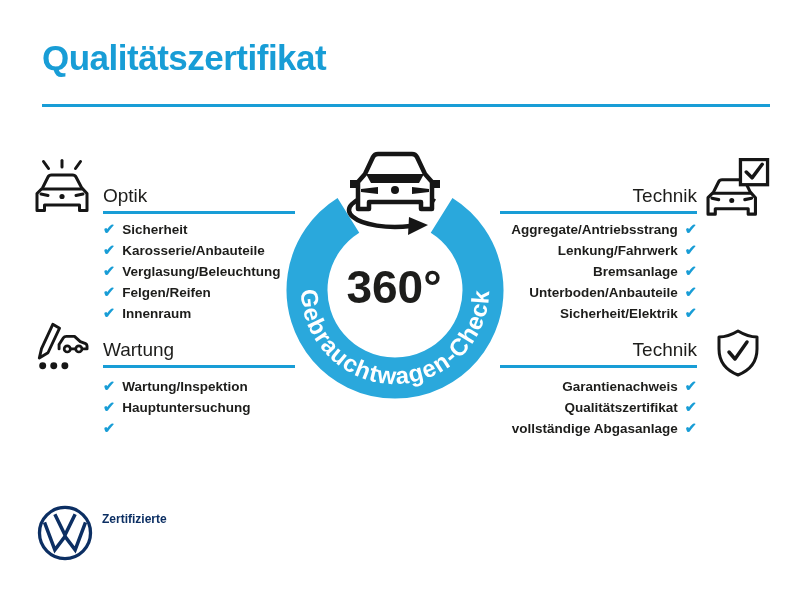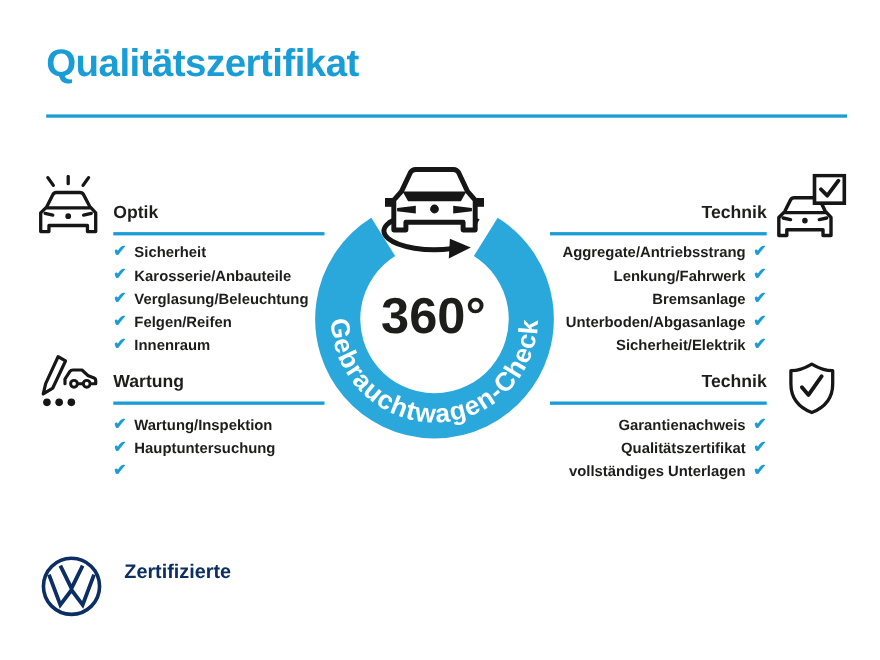--- a/index.html
+++ b/index.html
@@ -9,21 +9,21 @@
     --navy:#0c2f63;
   }
   html,body{margin:0;padding:0;background:#fff;}
   body{width:800px;height:600px;font-family:"Liberation Sans",sans-serif;}
   .stage{position:absolute;left:0;top:0;width:800px;height:568px;background:#fff;overflow:hidden;}
 
   .title{position:absolute;left:42px;top:38px;margin:0;font-size:35px;font-weight:bold;
          letter-spacing:-0.5px;color:var(--accent);}
   .top-rule{position:absolute;left:42px;top:104px;width:728px;height:3px;background:var(--accent);}
 
-  .sec-title{position:absolute;font-size:16px;font-weight:bold;color:var(--ink);white-space:nowrap;}
+  .sec-title{position:absolute;font-size:19px;font-weight:normal;color:var(--ink);white-space:nowrap;}
   .sec-title.right{text-align:center;}
   .sec-rule{position:absolute;height:3px;background:var(--accent);}
 
   .items{position:absolute;}
   .items.right-items{width:260px;}
   .item{height:21px;display:flex;align-items:center;font-size:13.5px;font-weight:bold;
         color:var(--ink);white-space:nowrap;}
   .right-items .item{justify-content:flex-end;}
   .check{color:var(--accent);font-size:14.5px;line-height:1;}
   .left-items .check{margin-right:7px;}
@@ -31,21 +31,21 @@
 
   .icon{position:absolute;}
   .icon path,.icon line,.icon rect,.icon circle{vector-effect:none;}
 
   .center-badge{position:absolute;left:195px;top:90px;width:400px;height:400px;}
   .ring-text{font-family:"Liberation Sans",sans-serif;font-weight:bold;font-size:24px;
              fill:#ffffff;letter-spacing:1px;}
   .deg-text{font-family:"Liberation Sans",sans-serif;font-weight:bold;font-size:46px;
             fill:var(--ink);text-anchor:middle;}
 
-  .footer-text{position:absolute;left:113px;top:509px;font-size:18px;font-weight:bold;
+  .footer-text{position:absolute;left:102px;top:509px;font-size:12px;font-weight:bold;
                color:var(--navy);line-height:21.5px;}
 </style>
 </head>
 <body>
 
 <div class="stage">
 
   <h1 class="title">Qualitätszertifikat</h1>
   <div class="top-rule"></div>
 
@@ -106,21 +106,21 @@
     </div>
     <div class="item">
       <span>Lenkung/Fahrwerk</span>
       <span class="check">✔</span>
     </div>
     <div class="item">
       <span>Bremsanlage</span>
       <span class="check">✔</span>
     </div>
     <div class="item">
-      <span>Unterboden/Abgasanlage</span>
+      <span>Unterboden/Anbauteile</span>
       <span class="check">✔</span>
     </div>
     <div class="item">
       <span>Sicherheit/Elektrik</span>
       <span class="check">✔</span>
     </div>
   </div>
 
   <svg class="icon" style="left:32px;top:319px;width:58px;height:54px" viewBox="0 0 60 56">
     <g fill="none" stroke="#161616" stroke-width="3" stroke-linecap="round" stroke-linejoin="round">
@@ -159,21 +159,21 @@
   <div class="items right-items" style="right:103px;top:376px">
     <div class="item">
       <span>Garantienachweis</span>
       <span class="check">✔</span>
     </div>
     <div class="item">
       <span>Qualitätszertifikat</span>
       <span class="check">✔</span>
     </div>
     <div class="item">
-      <span>vollständiges Unterlagen</span>
+      <span>vollständige Abgasanlage</span>
       <span class="check">✔</span>
     </div>
   </div>
 
   <svg class="center-badge" viewBox="0 0 400 400" xmlns="http://www.w3.org/2000/svg">
 
     <path d="M 153.4 125.4 A 88 88 0 1 0 246.6 125.4" fill="none" stroke="var(--ring)" stroke-width="41" stroke-linecap="butt"></path>
 
     <path id="ringTextPath" d="M 108.4 178.9 A 94 94 0 1 0 291.6 178.9" fill="none"></path>
     <text class="ring-text" text-anchor="middle">

